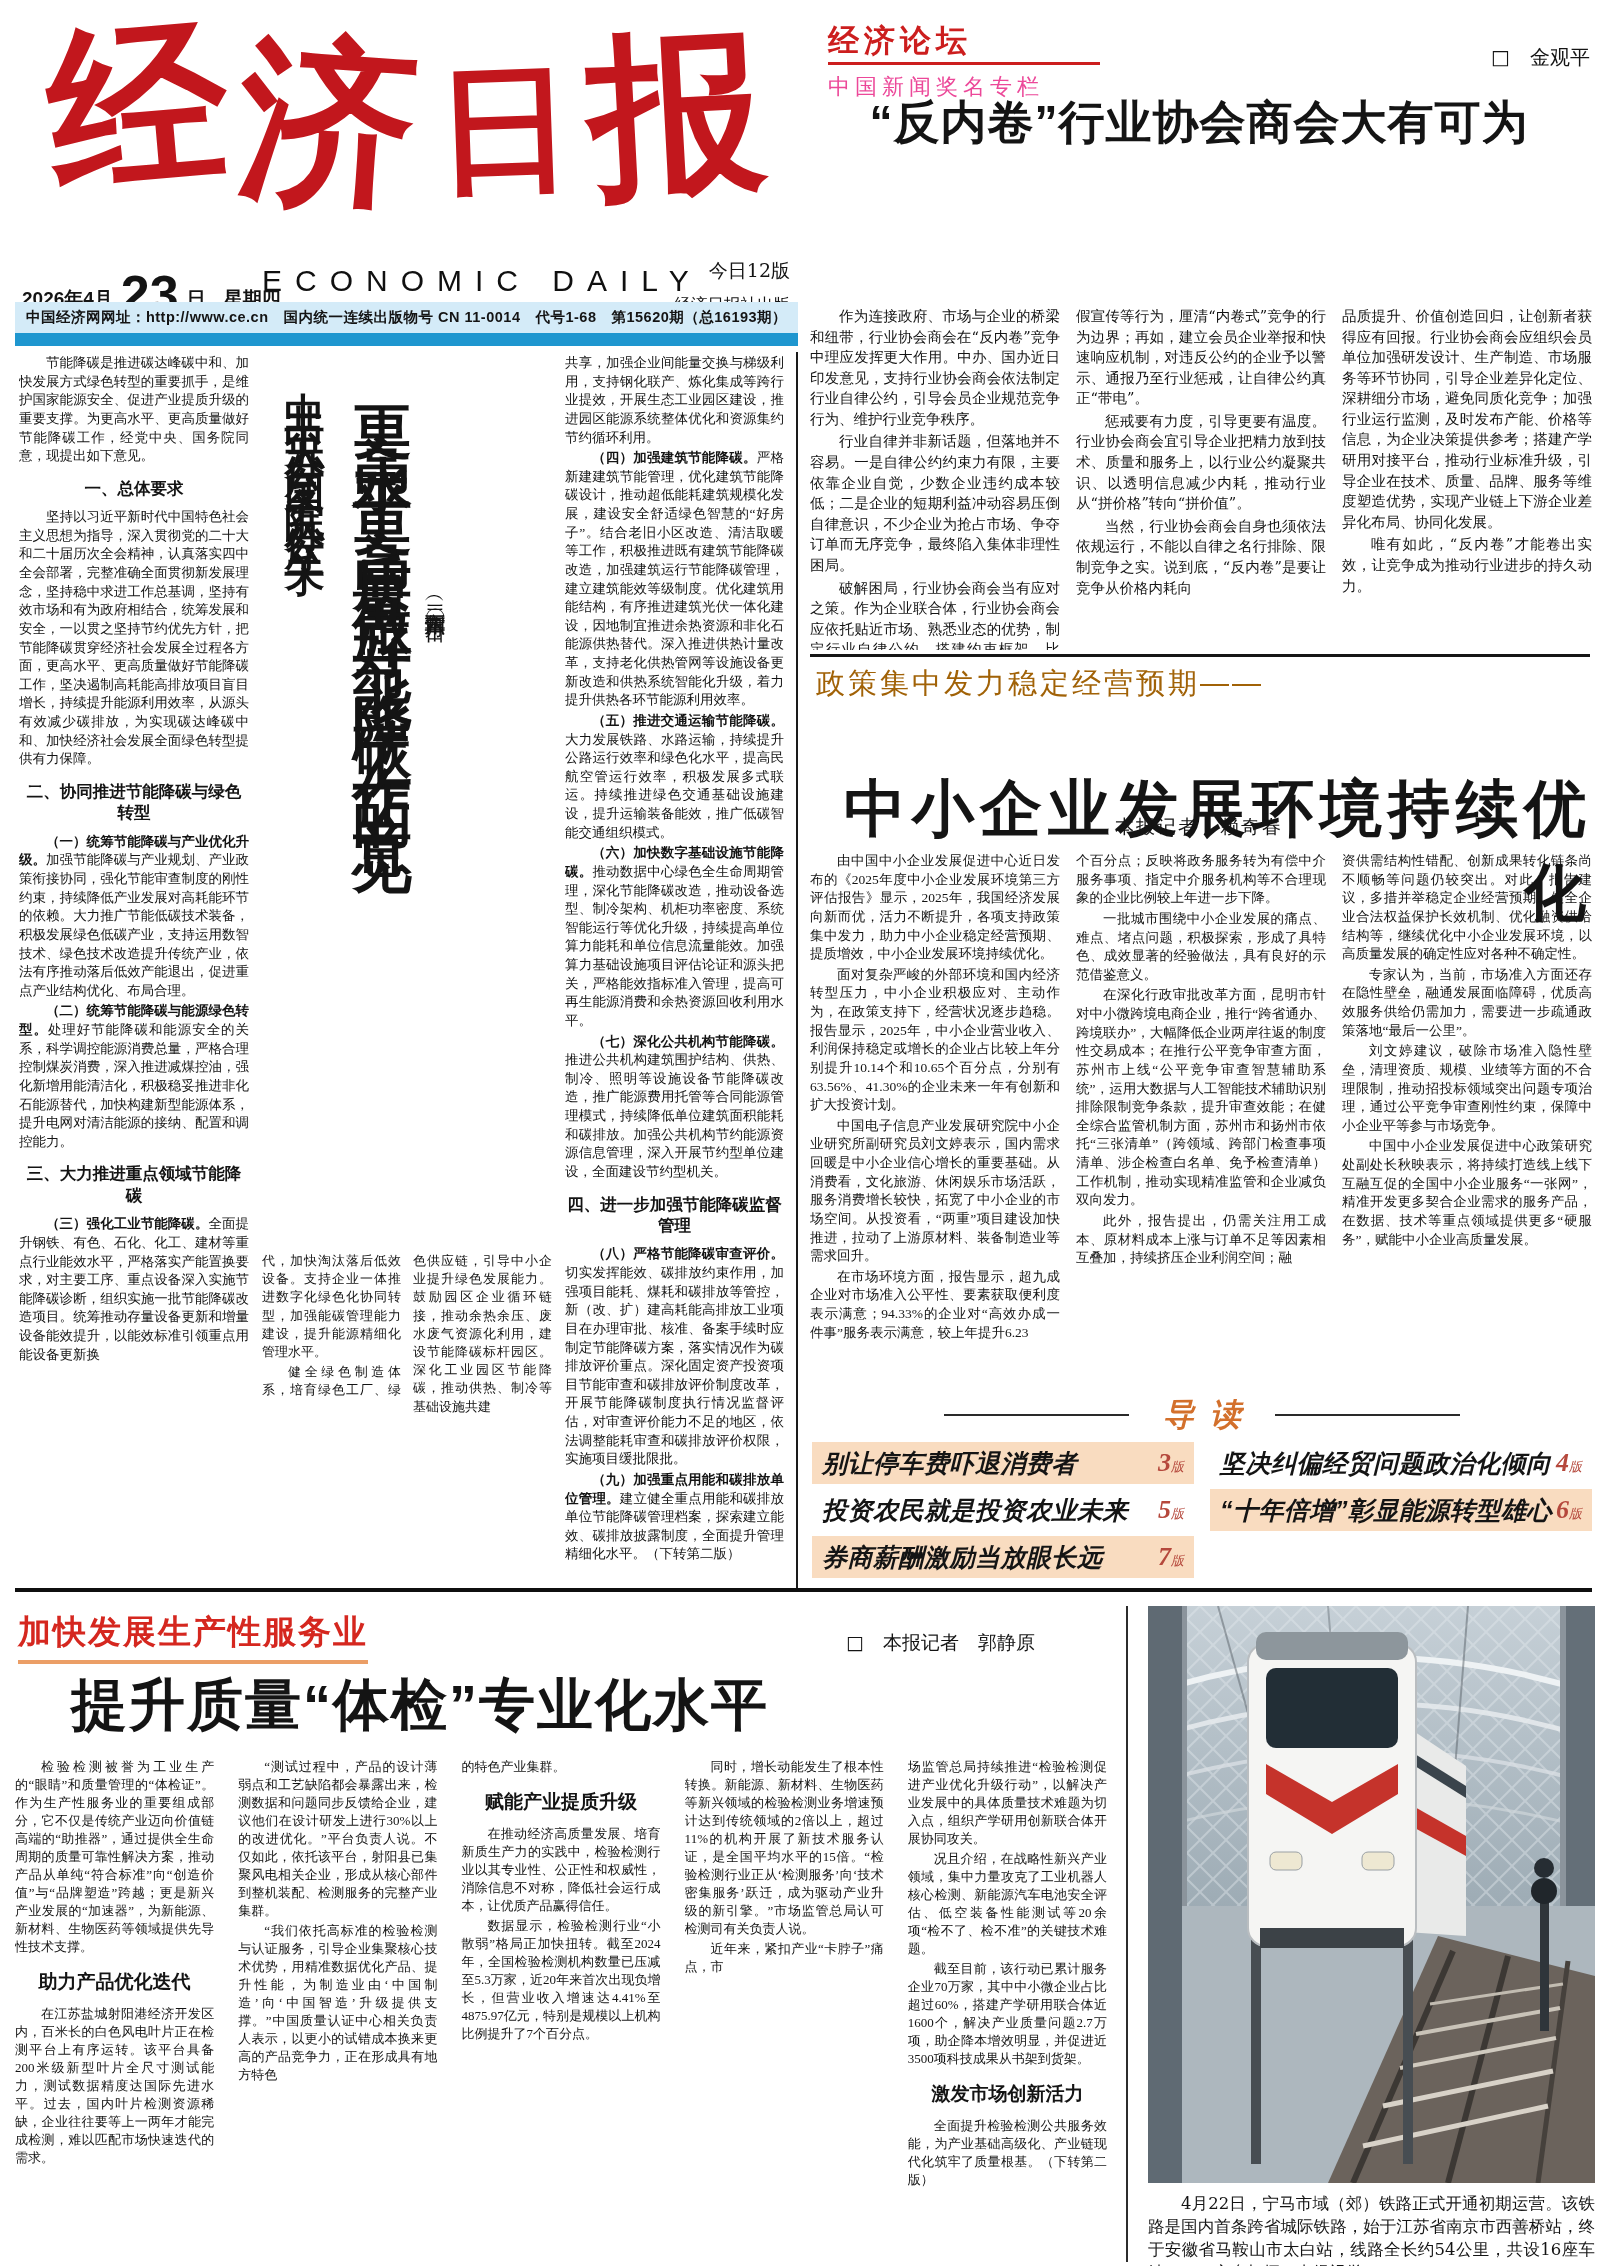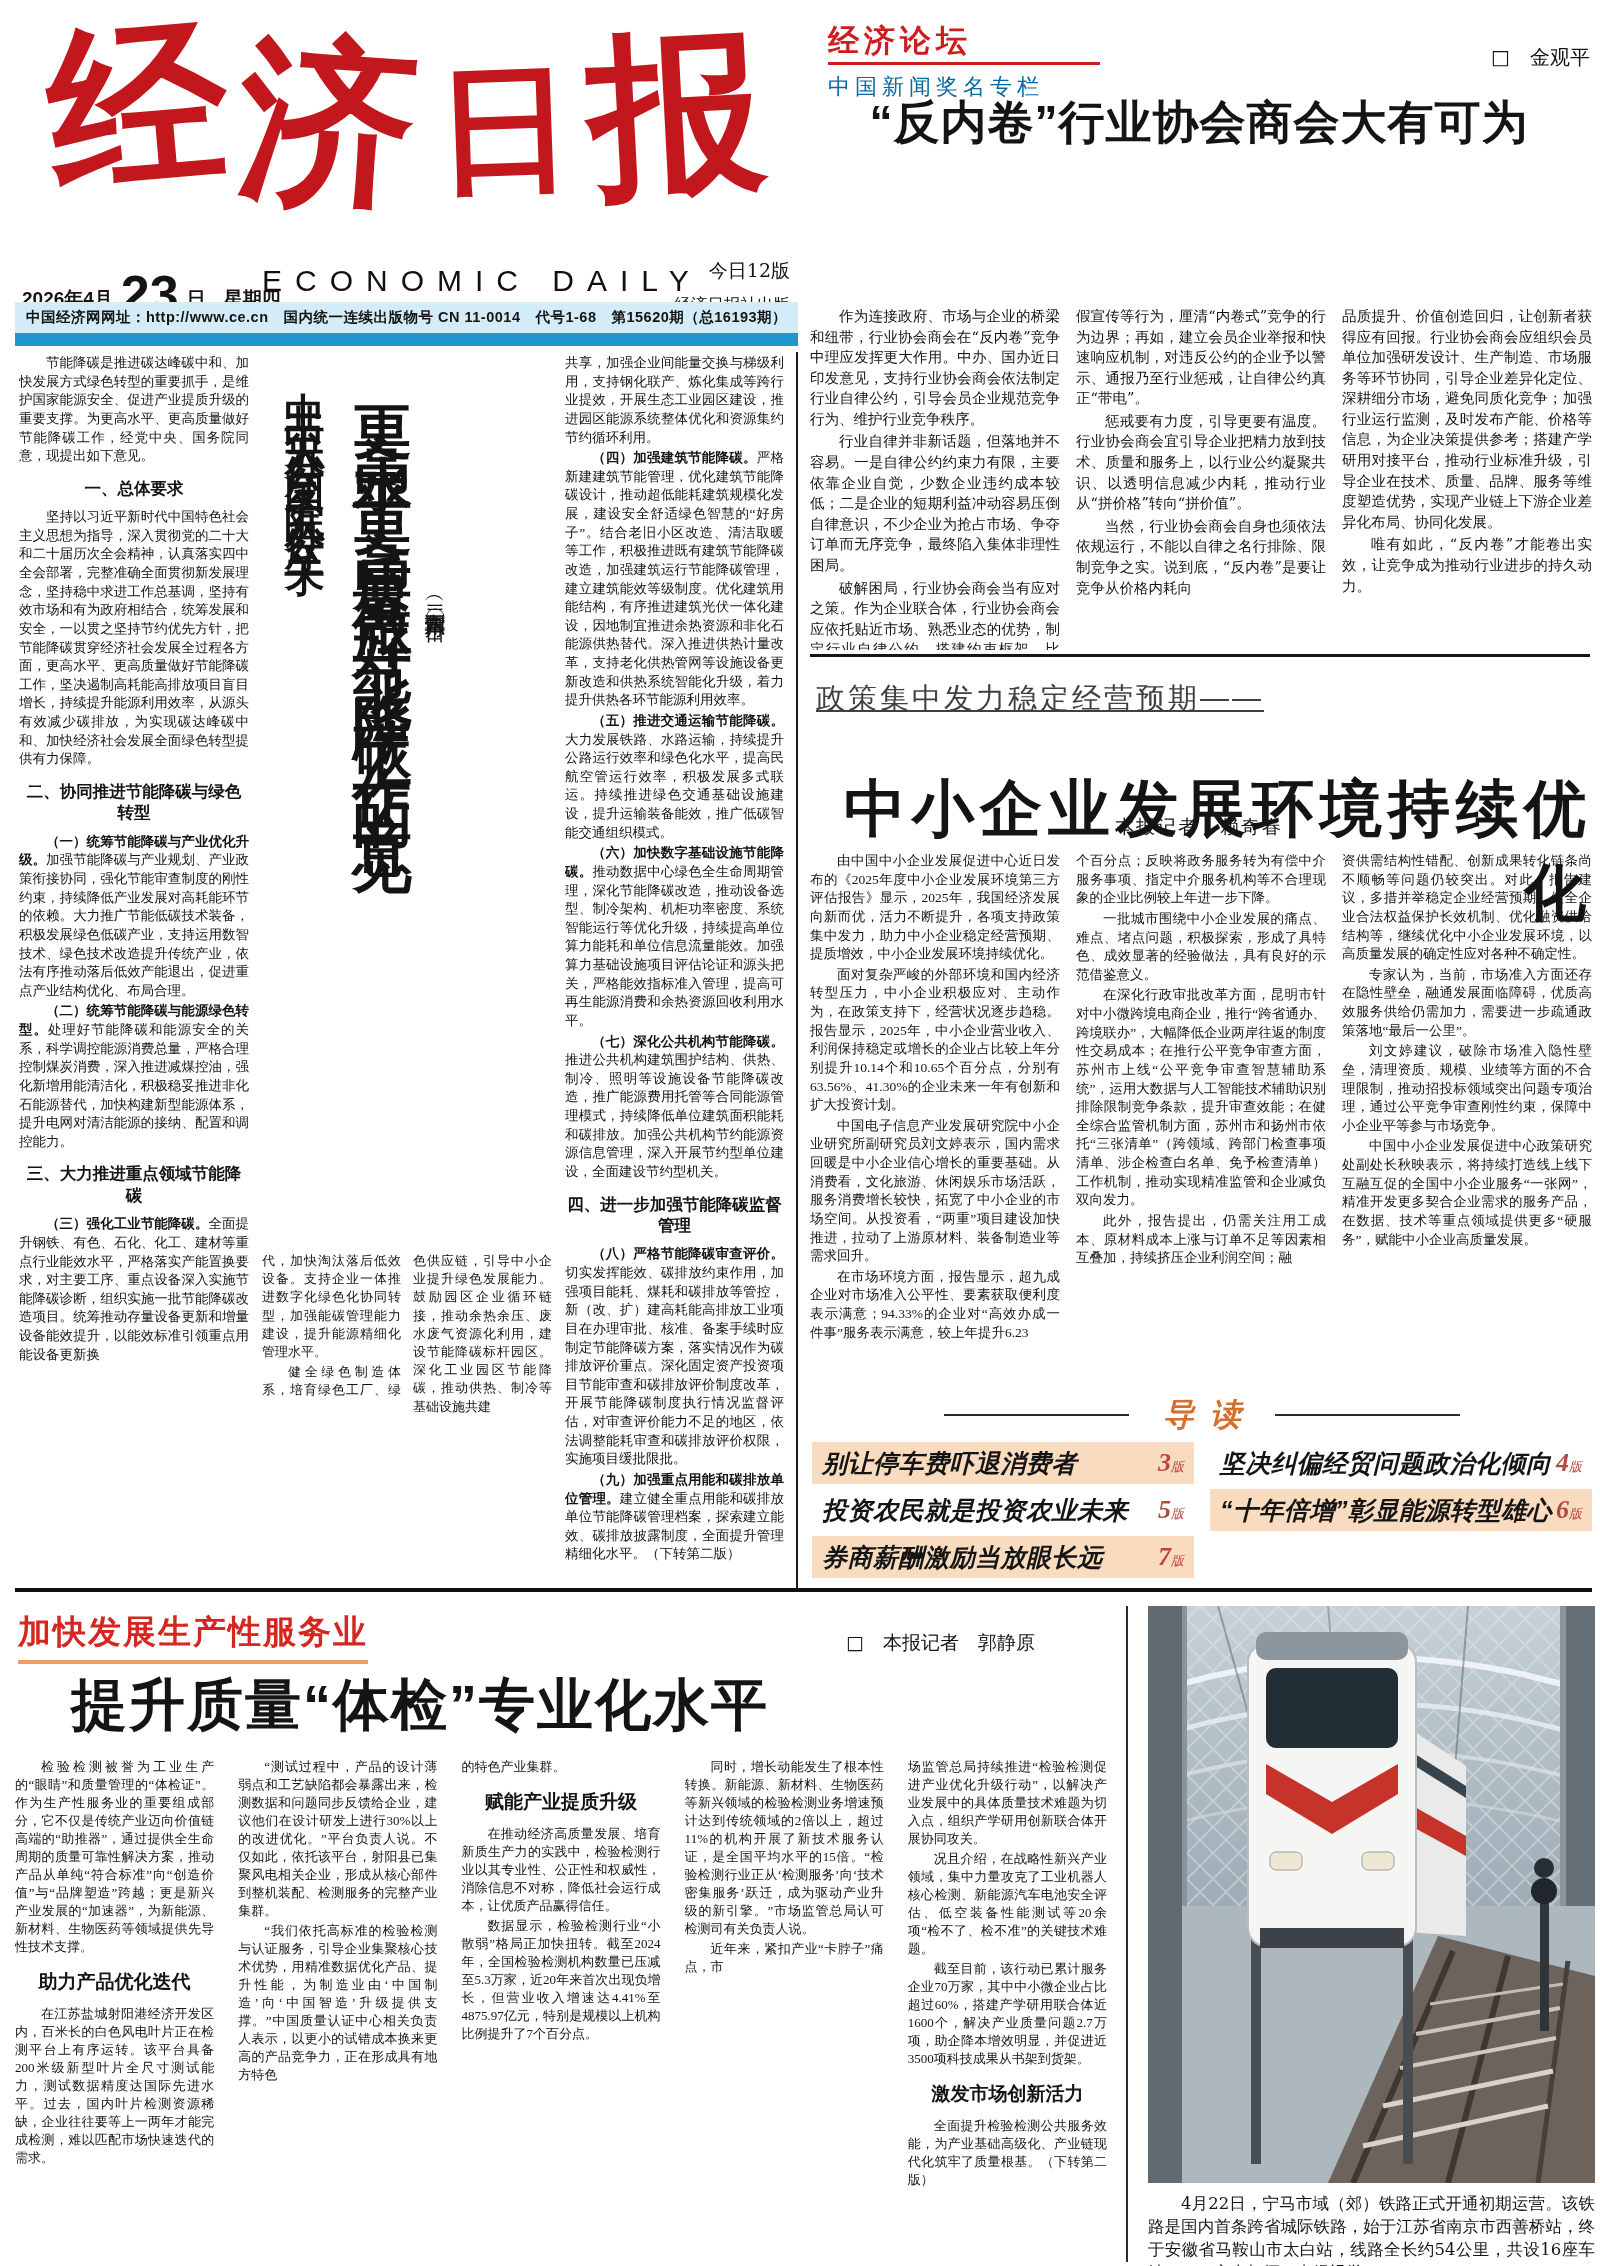--- a/index.html
+++ b/index.html
@@ -28,31 +28,31 @@
   .edition{left:610px;top:258px;width:180px;text-align:right;font-family:"DejaVu Serif",serif;}
   .ed1{font-size:19px;}
   .ed2{font-size:16.5px;margin-top:10px;}
 
   .infobar{left:15px;top:302px;width:783px;height:31px;background:#d4ebf8;display:flex;align-items:center;justify-content:center;font-family:"Liberation Sans",sans-serif;font-weight:bold;font-size:14.5px;letter-spacing:0.5px;}
   .infobar-solid{left:15px;top:333px;width:783px;height:13px;background:#1e96cf;}
 
   
   .forum-label{left:828px;top:20px;font-family:"Liberation Sans",sans-serif;font-weight:900;font-size:31px;color:#cc1e1e;letter-spacing:5px;}
   .forum-underline{left:828px;top:62px;width:272px;height:3px;background:#cc1e1e;}
-  .forum-sub{left:828px;top:72px;font-family:"DejaVu Serif",serif;font-size:22px;color:#0369a1;letter-spacing:5px;}
+  .forum-sub{left:828px;top:72px;font-family:"DejaVu Serif",serif;font-size:22px;color:#ec4899;letter-spacing:5px;}
   .forum-author{left:1390px;top:44px;width:200px;text-align:right;font-family:"DejaVu Serif",serif;font-size:20px;}
   .headline1{left:806px;top:92px;width:786px;text-align:center;font-family:"Liberation Sans",sans-serif;font-weight:900;font-size:46px;letter-spacing:1px;}
 
   .gq-body{left:810px;top:306px;width:782px;height:344px;display:flex;gap:16px;overflow:hidden;font-family:"DejaVu Serif",serif;font-size:14.5px;line-height:1.42;}
   .gq-body .col{width:250px;flex:none;overflow:hidden;}
 
   .rule-mid{left:810px;top:654px;width:780px;height:3px;background:#151515;}
 
   
-  .sme-kicker{left:816px;top:679px;font-family:"Liberation Sans",sans-serif;font-size:29px;letter-spacing:3px;color:#404040;text-decoration:underline;}
+  .sme-kicker{left:816px;top:664px;font-family:"Liberation Sans",sans-serif;font-size:29px;letter-spacing:3px;color:#a16207;}
   .sme-headline{left:806px;top:730px;width:786px;text-align:right;font-family:"Liberation Serif",serif;font-weight:900;font-size:62px;letter-spacing:6px;margin-top:37px;}
   .sme-byline{left:806px;top:814px;width:786px;text-align:center;font-family:"DejaVu Serif",serif;font-size:19px;letter-spacing:2px;}
   .sme-body{left:810px;top:852px;width:782px;height:543px;display:flex;gap:16px;overflow:hidden;font-size:13.5px;line-height:1.38;}
   .sme-body .col{width:250px;flex:none;overflow:hidden;}
 
   
   .docbox{left:15px;top:352px;width:783px;height:1236px;border-right:2px solid #1a1a1a;box-sizing:border-box;display:flex;gap:13px;padding:2px 12px 0 4px;font-size:13.5px;line-height:1.38;}
   .doc-col1{width:230px;flex:none;overflow:hidden;}
   .doc-mid{width:290px;flex:none;display:flex;flex-direction:column;}
   .doc-col4{flex:1;overflow:hidden;}

